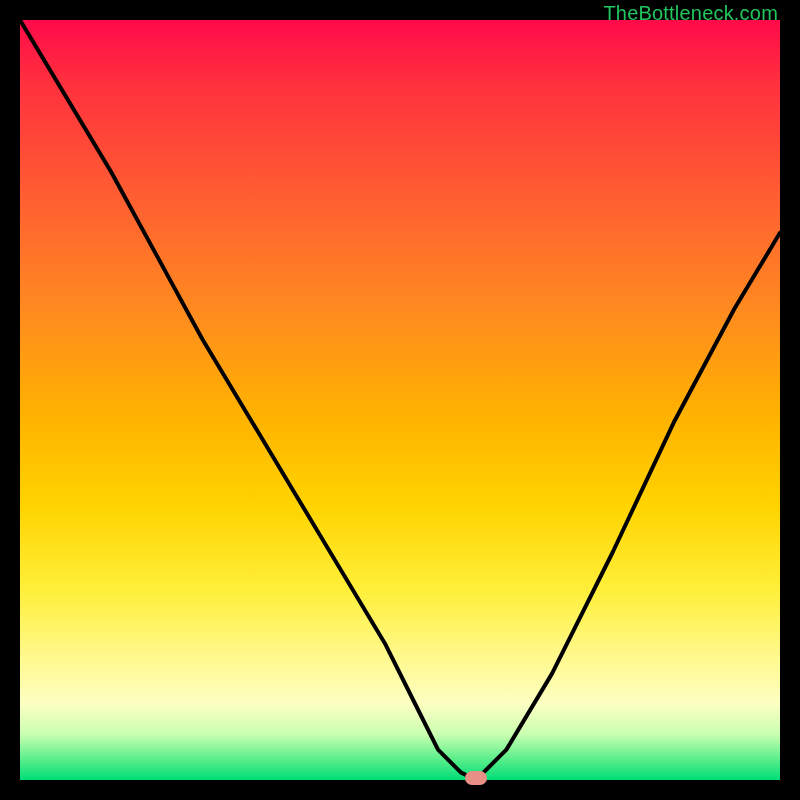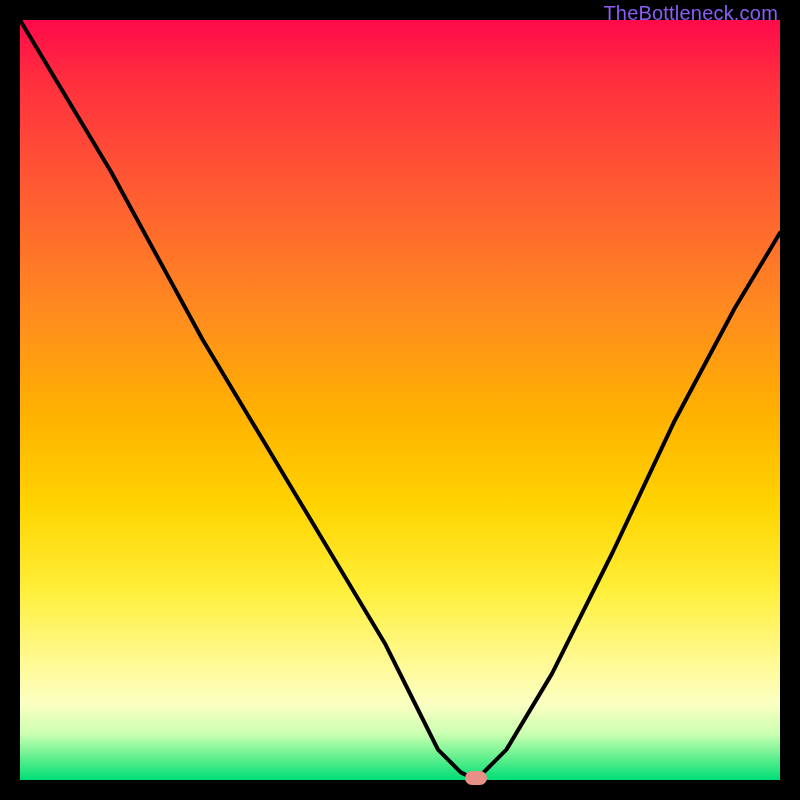--- a/index.html
+++ b/index.html
@@ -39,21 +39,21 @@
       #fcffc2 90%,
       #c9ffb0 94%,
       #63f08e 97%,
       #00dd77 100%
     );
   }
   .attribution {
     position: absolute;
     top: 2px;
     right: 22px;
-    color: #8b5cf6;
+    color: #22c55e;
     font-size: 20px;
     letter-spacing: 0.2px;
     font-weight: 500;
   }
   svg.curve {
     position: absolute;
     left: 0;
     top: 0;
     width: 760px;
     height: 760px;

